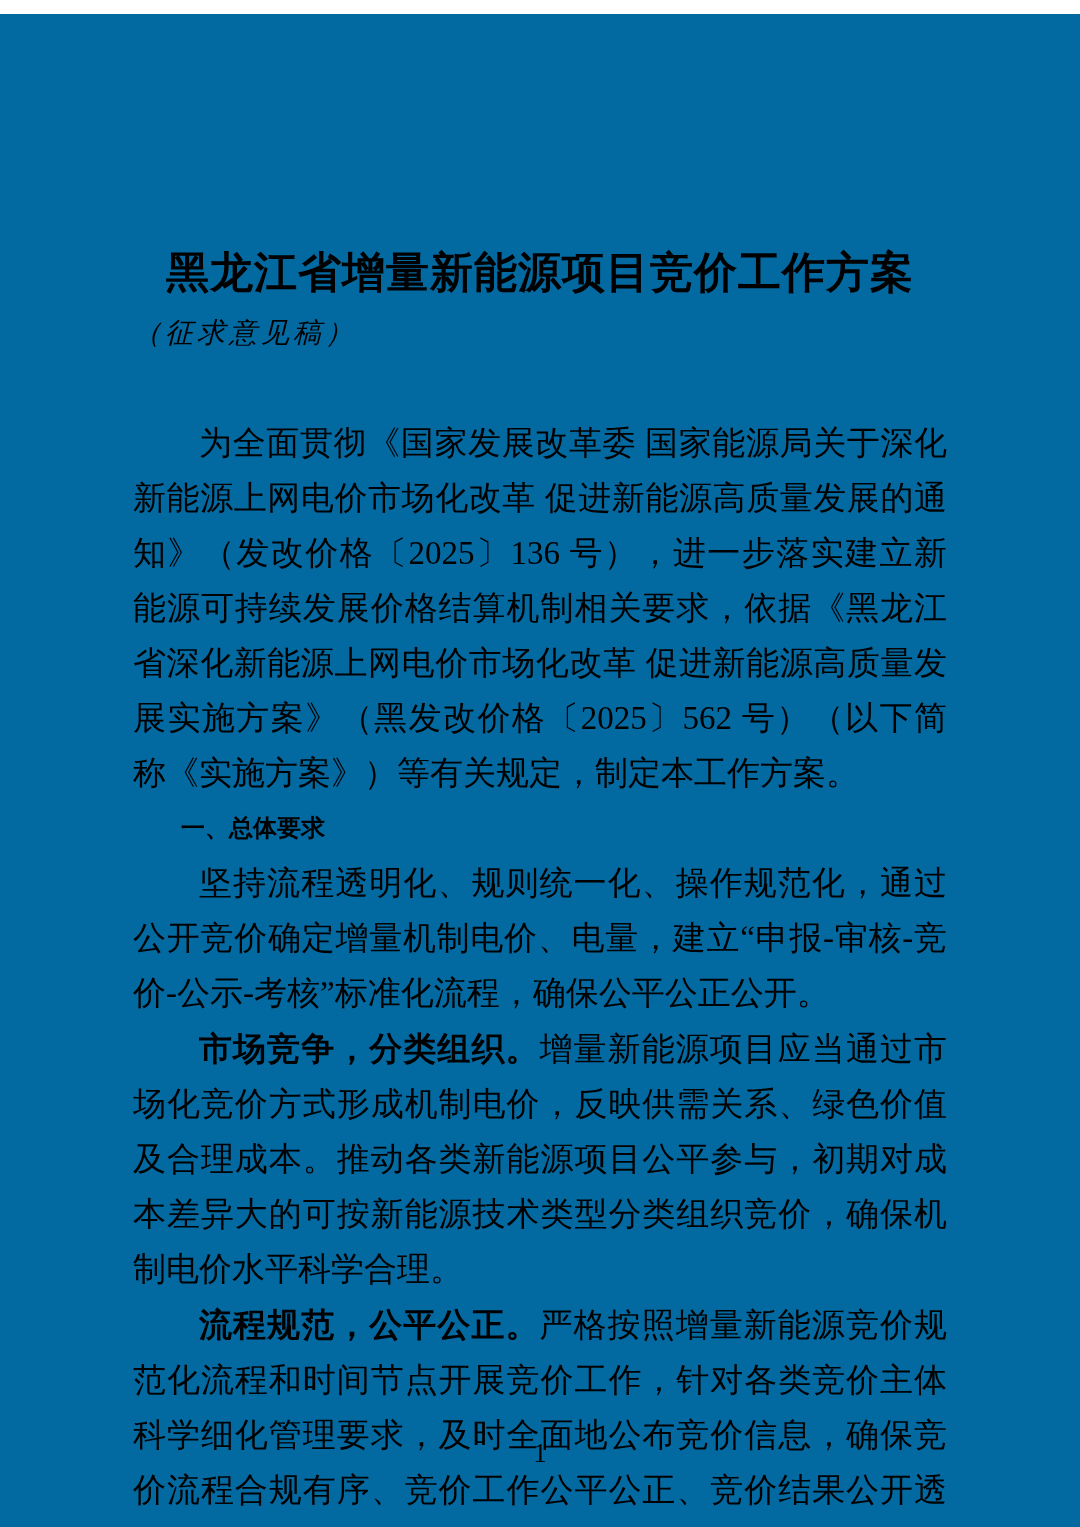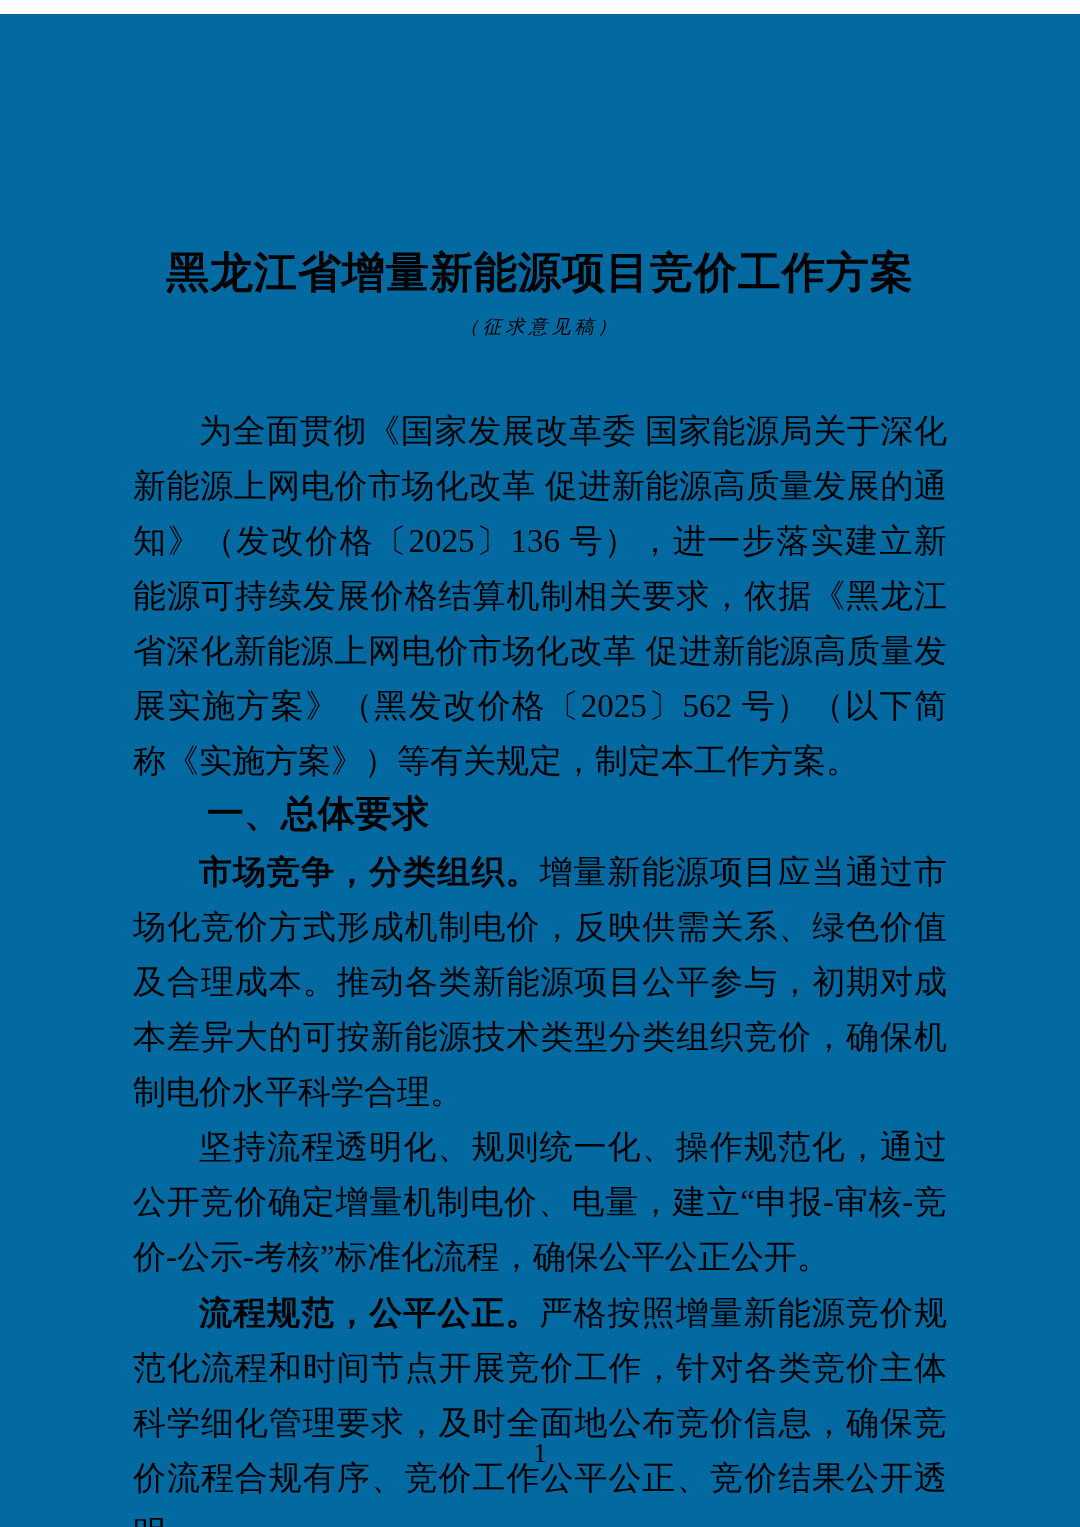--- a/index.html
+++ b/index.html
@@ -25,42 +25,42 @@
     margin: 230px 0 0 0;
     text-align: center;
     font-family: "Liberation Serif", serif;
     font-size: 43px;
     font-weight: bold;
     letter-spacing: 1px;
     line-height: 1.35;
   }
   .doc-subtitle {
     margin: 12px 0 0 0;
-    text-align: center;
+    text-align: left;
     font-family: Liberation Sans, sans-serif;
     font-style: italic;
-    font-size: 19px;
+    font-size: 28px;
     font-weight: normal;
     letter-spacing: 4px;
   }
   .body-text {
     margin-top: 64px;
     font-size: 33px;
     line-height: 55px;
     text-align: justify;
   }
   .body-text p {
     margin: 0;
     text-indent: 2em;
   }
   .section-heading {
     margin: 0;
-    font-family: Liberation Mono, monospace;
+    font-family: Liberation Serif, serif;
     font-weight: bold;
-    font-size: 37px;
+    font-size: 24px;
     line-height: 55px;
     text-indent: 2em;
   }
   .lead {
     font-family: "Liberation Sans", sans-serif;
     font-weight: bold;
   }
   .page-number {
     position: absolute;
     top: 1424px;
@@ -80,23 +80,23 @@
     <h1 class="doc-title">黑龙江省增量新能源项目竞价工作方案</h1>
 
     <div class="doc-subtitle">（征求意见稿）</div>
 
     <div class="body-text">
 
       <p>为全面贯彻《国家发展改革委 国家能源局关于深化新能源上网电价市场化改革 促进新能源高质量发展的通知》（发改价格〔2025〕136 号），进一步落实建立新能源可持续发展价格结算机制相关要求，依据《黑龙江省深化新能源上网电价市场化改革 促进新能源高质量发展实施方案》（黑发改价格〔2025〕562 号）（以下简称《实施方案》）等有关规定，制定本工作方案。</p>
 
       <h2 class="section-heading">一、总体要求</h2>
 
+      <p>坚持流程透明化、规则统一化、操作规范化，通过公开竞价确定增量机制电价、电量，建立“申报-审核-竞价-公示-考核”标准化流程，确保公平公正公开。</p>
+
       <p><span class="lead">市场竞争，分类组织。</span><span>增量新能源项目应当通过市场化竞价方式形成机制电价，反映供需关系、绿色价值及合理成本。推动各类新能源项目公平参与，初期对成本差异大的可按新能源技术类型分类组织竞价，确保机制电价水平科学合理。</span></p>
-
-      <p>坚持流程透明化、规则统一化、操作规范化，通过公开竞价确定增量机制电价、电量，建立“申报-审核-竞价-公示-考核”标准化流程，确保公平公正公开。</p>
 
       <p><span class="lead">流程规范，公平公正。</span><span>严格按照增量新能源竞价规范化流程和时间节点开展竞价工作，针对各类竞价主体科学细化管理要求，及时全面地公布竞价信息，确保竞价流程合规有序、竞价工作公平公正、竞价结果公开透明。</span></p>
 
     </div>
   </div>
 
   <div class="page-number">1</div>
 </div>
 
 </body></html>

